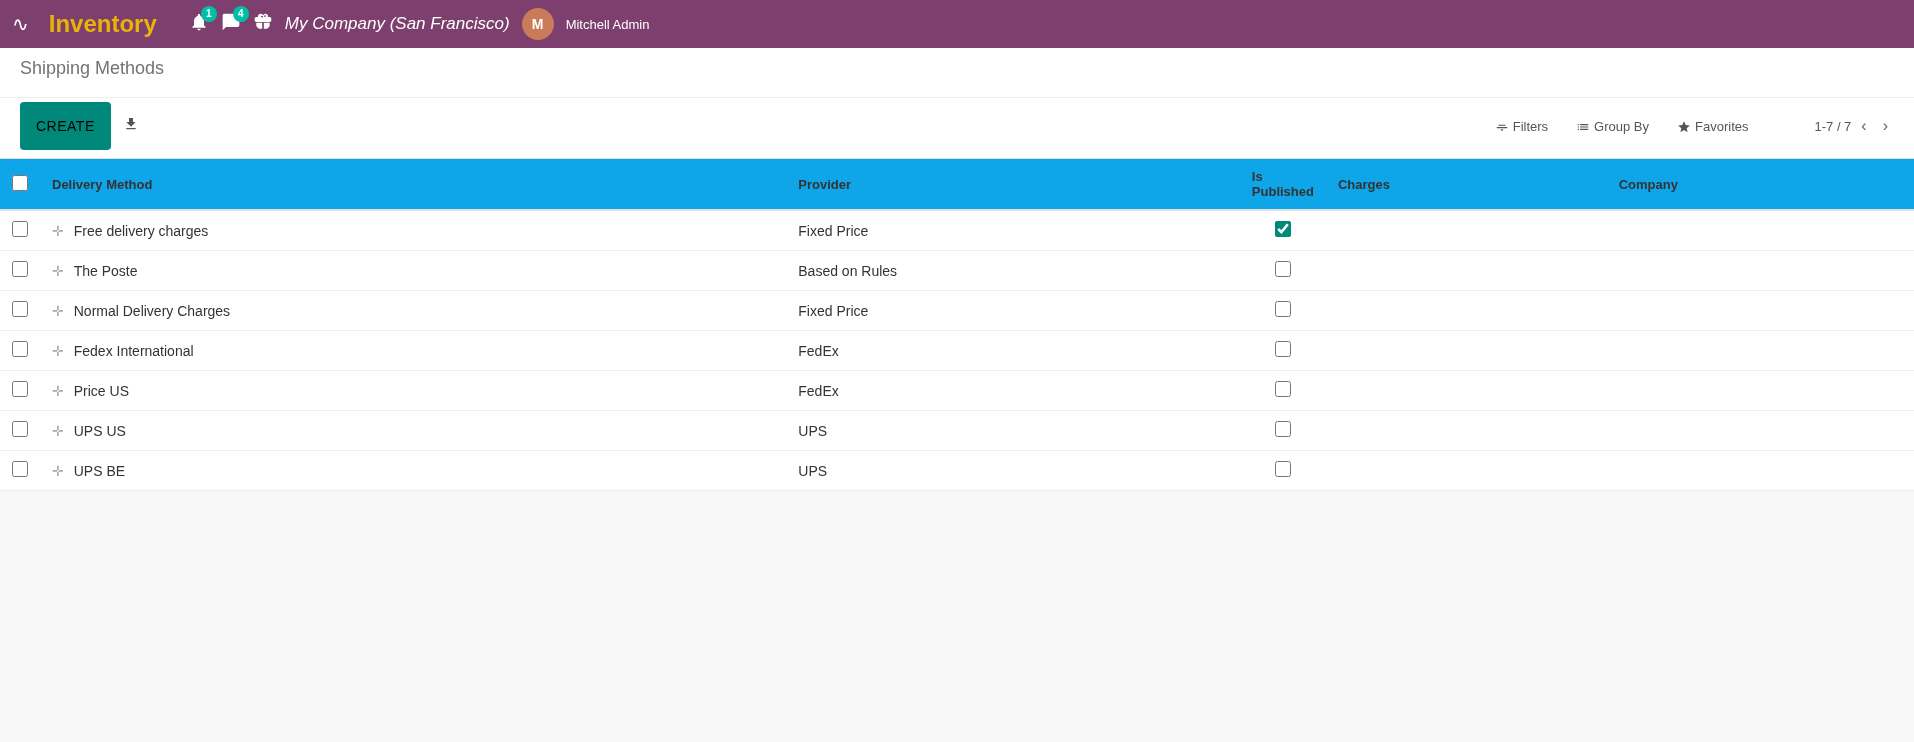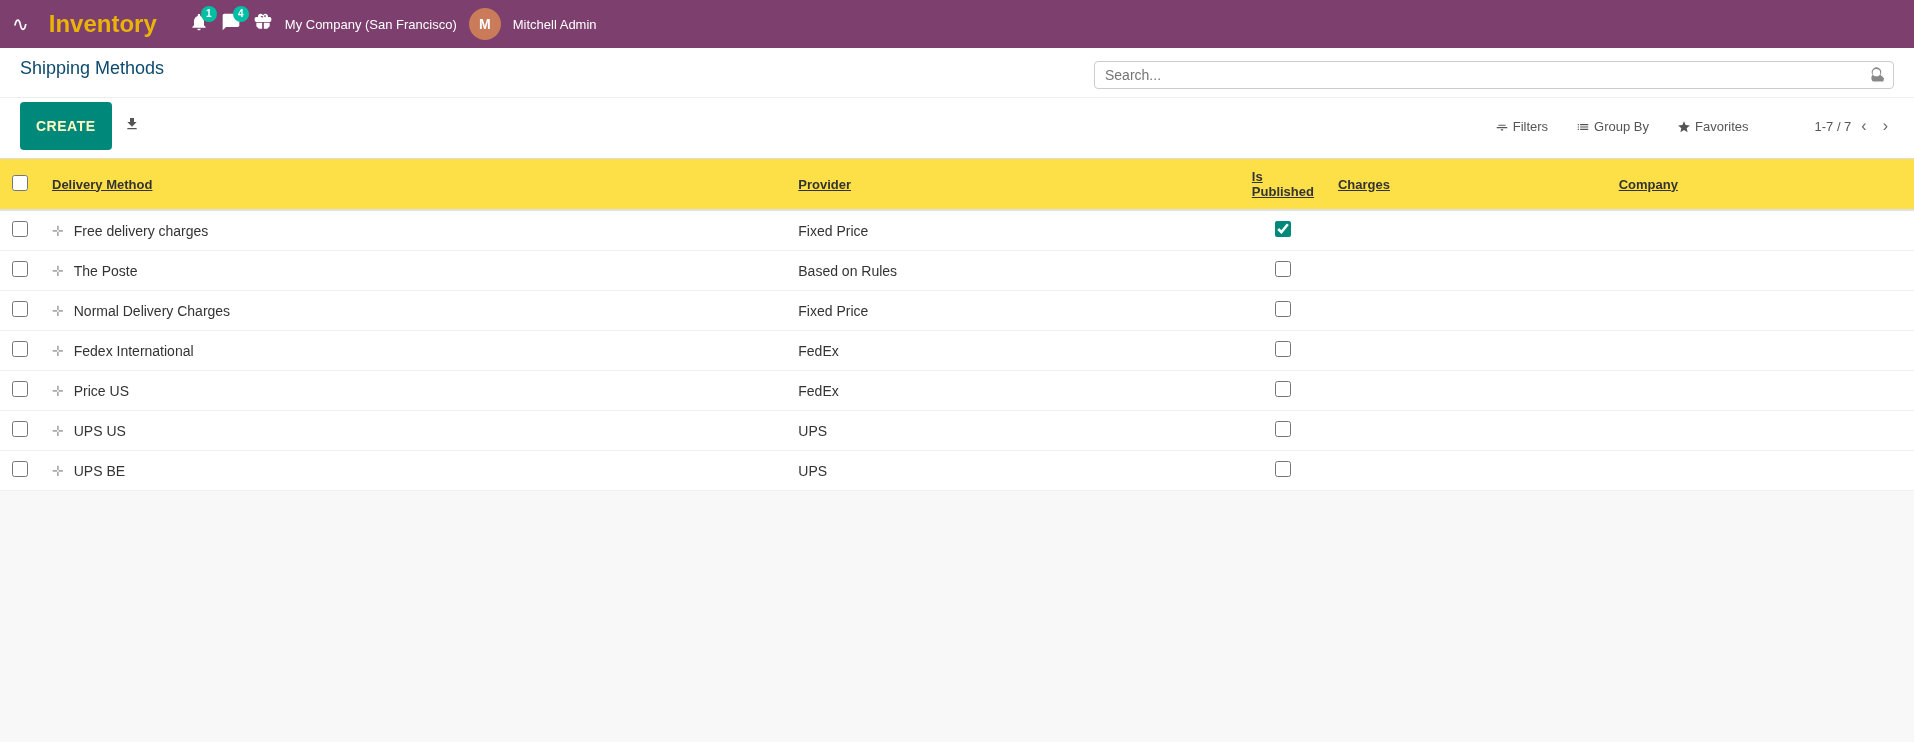--- a/index.html
+++ b/index.html
@@ -59,22 +59,23 @@
       font-size: 10px;
       width: 16px;
       height: 16px;
       display: flex;
       align-items: center;
       justify-content: center;
       font-weight: bold;
     }
     .topnav-company {
       color: #fff;
-      font-size: 13px;
-      cursor: pointer;
+      font-size: 17px;
+      cursor: pointer;
+      font-style: italic;
     }
     .topnav-avatar {
       width: 32px;
       height: 32px;
       border-radius: 50%;
       background: #c97b5a;
       display: flex;
       align-items: center;
       justify-content: center;
       color: #fff;
@@ -84,31 +85,31 @@
       overflow: hidden;
     }
     .topnav-user {
       color: #fff;
       font-size: 13px;
       cursor: pointer;
     }
     .page-title {
       font-size: 18px;
       font-weight: 400;
-      color: #0c4a6e;
+      color: #737373;
       margin-bottom: 12px;
     }
     .btn-create {
       background: #00897b;
-      color: #fef9c3;
+      color: #000000;
       border: none;
       padding: 16px 16px;
       border-radius: 4px;
       font-size: 14px;
-      font-weight: 700;
+      font-weight: 400;
       cursor: pointer;
       letter-spacing: 0.5px;
     }
     .btn-icon {
       background: none;
       border: none;
       cursor: pointer;
       color: #666;
       font-size: 16px;
       padding: 4px 8px;
@@ -185,22 +186,21 @@
     }
     thead tr {
       border-bottom: 2px solid #e0e0e0;
     }
     thead th {
       text-align: left;
       padding: 10px 12px;
       font-size: 13px;
       font-weight: 700;
       color: #333;
-      background: #fde047;
-      text-decoration: underline;
+      background: #0ea5e9;
     }
     thead th.center { text-align: left; }
     tbody tr {
       border-bottom: 1px solid #f0f0f0;
       cursor: pointer;
     }
     tbody td {
       padding: 10px 12px;
       font-size: 14px;
       color: #333;
@@ -276,30 +276,20 @@
     </div>
     <span class="topnav-company">My Company (San Francisco)</span>
     <div class="topnav-avatar">M</div>
     <span class="topnav-user">Mitchell Admin</span>
   </div>
 </nav>
 
 <div class="top-section">
   <div class="top-row1">
     <h1 class="page-title">Shipping Methods</h1>
-    <div style="display:flex;align-items:center;gap:8px;flex:1;max-width:800px;margin-left:40px;">
-      <div class="search-input-wrap">
-        <input class="search-input" type="text" placeholder="Search..." style="">
-        <span class="search-icon">
-          <svg width="16" height="16" viewBox="0 0 24 24" fill="#888">
-              <path d="M21 19.15l-5.4-5.41A7 7 0 1 0 4 14a7 7 0 0 0 5.15 11.8 6.93 6.93 0 0 0 4.44-1.6l5.4 5.41zM4 10.7a5.6 5.6 0 1 1 5.6 5.6A5.61 5.61 0 0 1 4 10.7z"></path>
-            </svg>
-        </span>
-      </div>
-    </div>
   </div>
   <div class="top-row2">
     <div class="action-left">
       <button class="btn-create">CREATE</button>
       <button class="btn-icon" title="Download">
         <svg width="16" height="16" viewBox="0 0 24 24" fill="#555">
             <path d="M19 9h-4V3H9v6H5l7 7 7-7zM5 18v2h14v-2H5z"></path>
           </svg>
       </button>
     </div>

